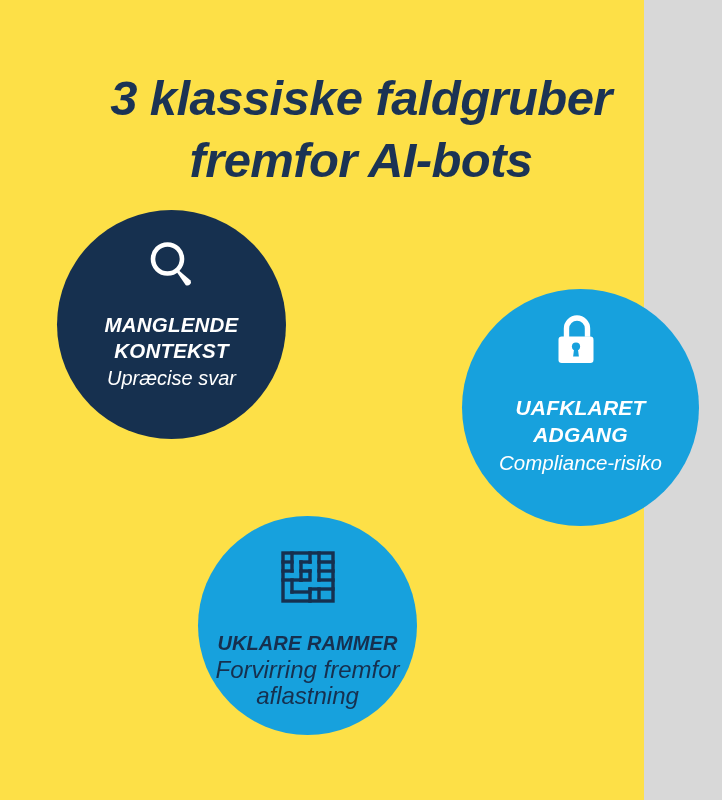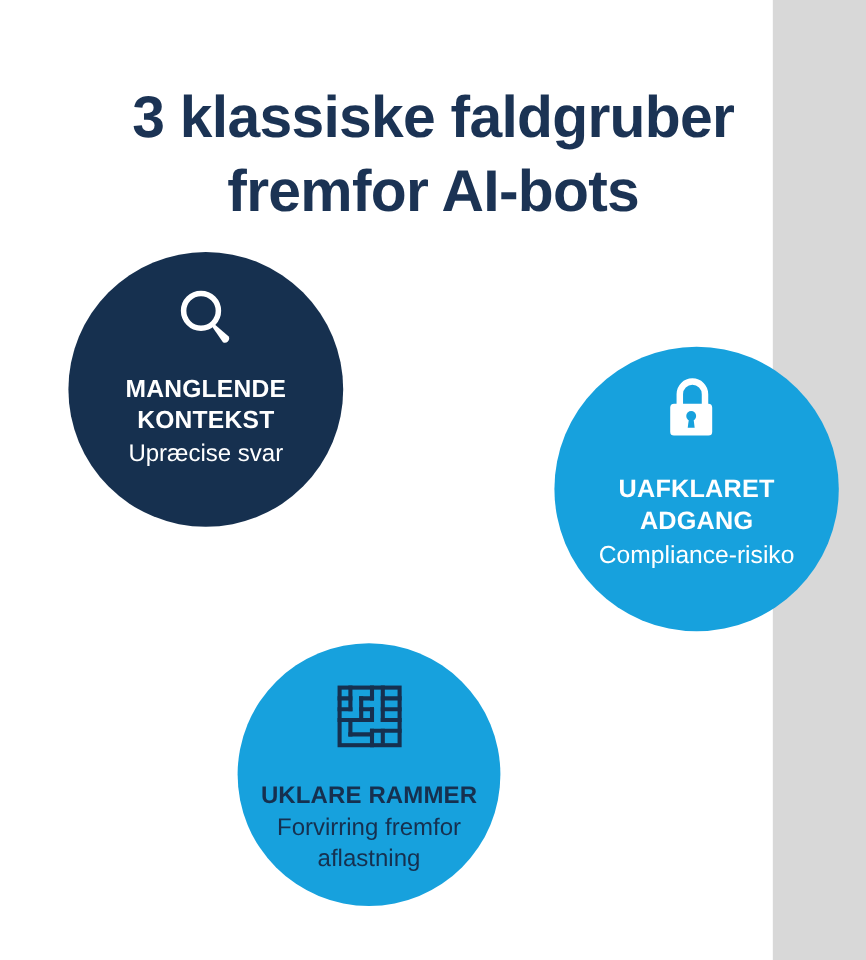--- a/index.html
+++ b/index.html
@@ -13,21 +13,22 @@
     background: #d8d8d8;
     font-family: "Liberation Sans", sans-serif;
     overflow: hidden;
     position: relative;
   }
 
   #infographic {
     position: relative;
     width: 644px;
     height: 800px;
-    background: #ffffff;
+    background: #fde047;
+    font-style: italic;
   }
 
   
   .title-block {
     position: absolute;
     left: 0;
     top: 34px;
     width: 722px;
     text-align: center;
     color: #1b3354;
@@ -110,35 +111,35 @@
   }
   #bubble-access .subline {
     font-size: 20.5px;
     line-height: 27px;
     margin-top: 1px;
   }
 
   
   #bubble-frames {
     left: 198px;
-    top: 536px;
+    top: 516px;
     width: 219px;
     height: 219px;
     background: #17a1dd;
     color: #16304f;
     padding-top: 34px;
   }
   #bubble-frames .icon-wrap { margin-bottom: 26px; }
   #bubble-frames .headline {
     font-size: 20px;
     line-height: 26px;
     letter-spacing: 0.1px;
   }
   #bubble-frames .subline {
-    font-size: 20px;
+    font-size: 24px;
     line-height: 26px;
     margin-top: 1px;
   }
 </style>
 </head>
 <body>
 
 <div id="infographic">
 
   <h1 class="title-block">

